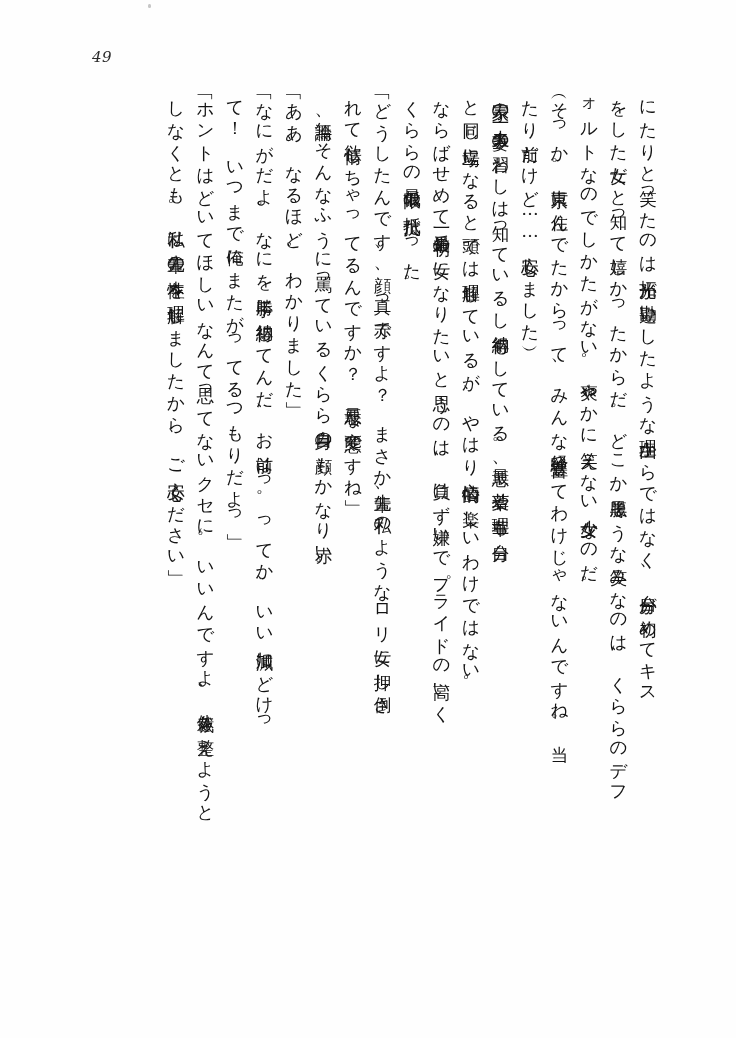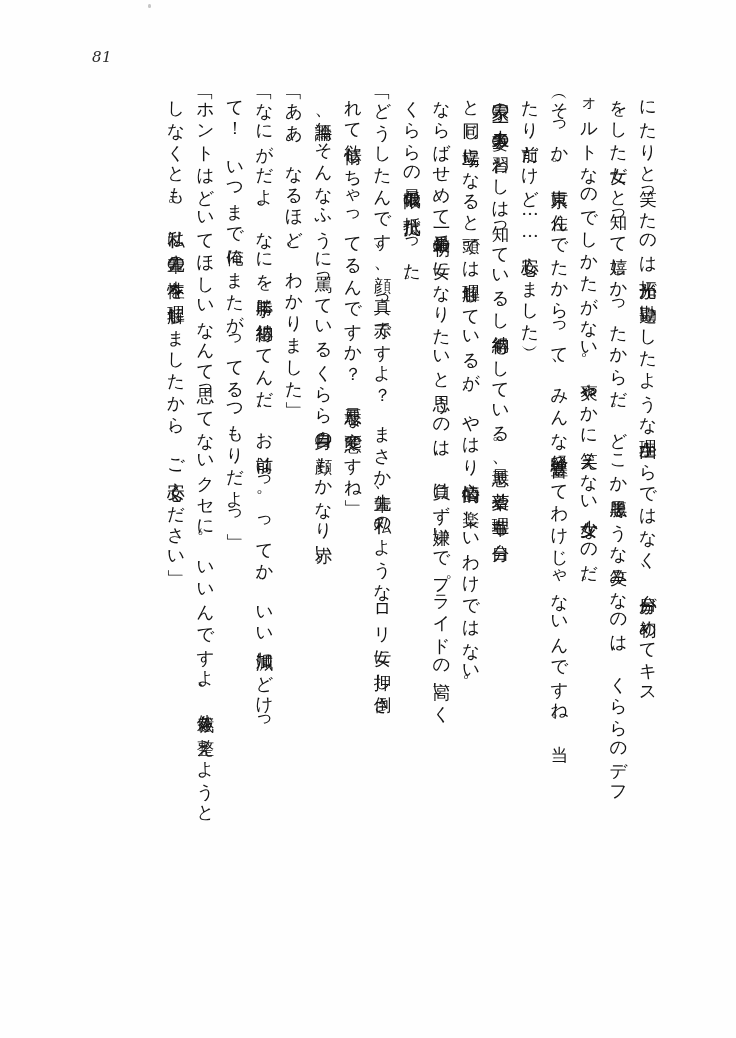--- a/index.html
+++ b/index.html
@@ -70,21 +70,21 @@
     word-break: break-all;
     color: #141414;
   }
 </style>
 </head>
 <body>
 
 <div class="page">
   <div class="scan-speck"></div>
 
-  <div class="page-number">81</div>
+  <div class="page-number">49</div>
 
   <div class="body-text">
     <div class="col">にたりと笑ったのは拓光が勘違いしたような理由からではなく、自分が初めてキス</div>
     <div class="col">をした女だと知って嬉しかったからだ。どこか腹黒そうな笑みなのは、くららのデフ</div>
     <div class="col">ォルトなのでしかたがない。爽やかに笑えない少女なのだ。</div>
     <div class="col">（そっか。東京に住んでたからって、みんな経験豊富ってわけじゃないんですね。当</div>
     <div class="col">たり前だけど……安心しました）</div>
     <div class="col">宗家の一夫多妻の習わしは知っているし納得もしている。最悪、若葉や理華も自分</div>
     <div class="col">と同じ立場になると頭では理解しているが、やはり心情的に楽しいわけではない。</div>
     <div class="col">ならばせめて一番最初の女になりたいと思うのは、負けず嫌いでプライドの高いく</div>

